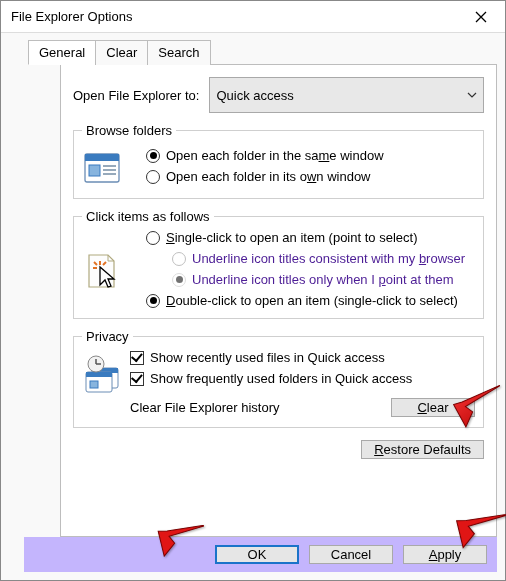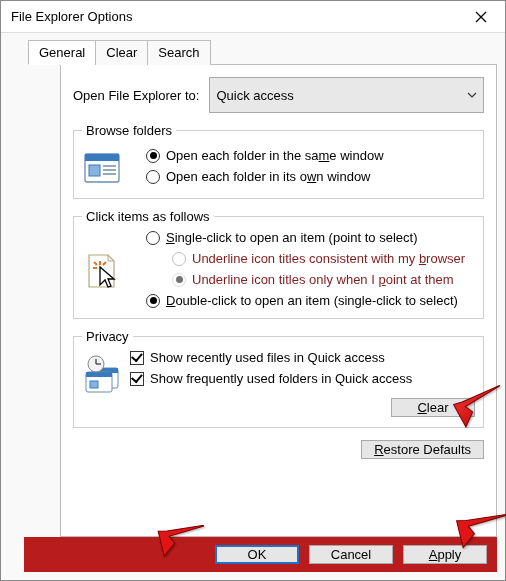--- a/index.html
+++ b/index.html
@@ -15,34 +15,34 @@
 .tab.active { background: #fff; border-bottom: 1px solid #fff; }
 .panel { flex: 1; border: 1px solid #bdbdbd; background: #fff; padding: 12px 12px 10px 12px; display: flex; flex-direction: column; gap: 10px; margin-left: 36px;}
 .row { display: flex; align-items: center; gap: 10px; }
 .select { flex: 1; height: 36px; border: 1px solid #a9a9a9; background: #e8e8e8; display: flex; align-items: center; padding: 0 6px; justify-content: space-between;}
 fieldset { border: 1px solid #cfcfcf; margin: 0; padding: 6px 8px 10px 8px; }
 legend { padding: 0 4px; }
 .fs-row { display: flex; gap: 24px; align-items: center; }
 .fs-icon { width: 40px; height: 40px; flex-shrink: 0; margin-top: 4px;}
 .options { display: flex; flex-direction: column; gap: 6px; flex: 1;}
 .opt { display: flex; align-items: center; gap: 6px; }
-.opt.sub { margin-left: 26px; color: #7f1d1d; }
+.opt.sub { margin-left: 26px; color: #4c1d95; }
 .opt.sub .radio { border-color: #c0c0c0; }
 .radio { width: 14px; height: 14px; border: 1px solid #333; border-radius: 50%; display: inline-flex; align-items: center; justify-content: center; flex-shrink:0;}
 .radio.checked::after { content: ""; width: 7px; height: 7px; background: #000; border-radius: 50%; }
 .check { width: 14px; height: 14px; border: 1px solid #333; display: inline-flex; align-items: center; justify-content: center; flex-shrink:0; background:#fff;}
 .check.checked::after { content: ""; width: 8px; height: 5px; border-left: 2px solid #000; border-bottom: 2px solid #000; transform: rotate(-50deg) translate(1px,-1px); }
 .u { text-decoration: underline; }
 .btn { min-width: 84px; height: 19px; background: #e6e6e6; border: 1px solid #a9a9a9; display: inline-flex; align-items: center; justify-content: center; padding: 0 12px;}
 .btn.primary { border: 2px solid #1a73c9; }
 .privacy-row { display:flex; gap:8px; align-items:flex-start;}
 .clear-row { display:flex; align-items:center; margin-top:6px; gap:10px;}
 .clear-row .spacer { flex:1; }
 .restore-row { display:flex; justify-content:flex-end; margin-top:2px;}
-.footer { display: flex; justify-content: flex-end; gap: 10px; padding: 8px 10px; background:#b91c1c;}
+.footer { display: flex; justify-content: flex-end; gap: 10px; padding: 8px 10px; background:#c4b5fd;}
 .arrow { position: absolute; pointer-events: none; }
 .arrow svg { filter: drop-shadow(1px 1px 1px rgba(0,0,0,.35)); }
 .folder-icon{display:block;}
 .chev{width:10px;height:10px;}
 </style>
 </head>
 <body>
 
 <div class="window">
   <div class="titlebar">
@@ -145,20 +145,21 @@
           <div class="options">
             <label class="opt">
               <span class="check checked"></span>
               <span>Show recently used files in Quick access</span>
             </label>
             <label class="opt">
               <span class="check checked"></span>
               <span>Show frequently used folders in Quick access</span>
             </label>
             <div class="clear-row">
+              <span>Clear File Explorer history</span>
               <span class="spacer"></span>
               <div class="btn">
                   <span><span class="u">C</span><span>lear</span></span>
                 </div>
             </div>
           </div>
         </div>
       </fieldset>
 
       <div class="restore-row">

